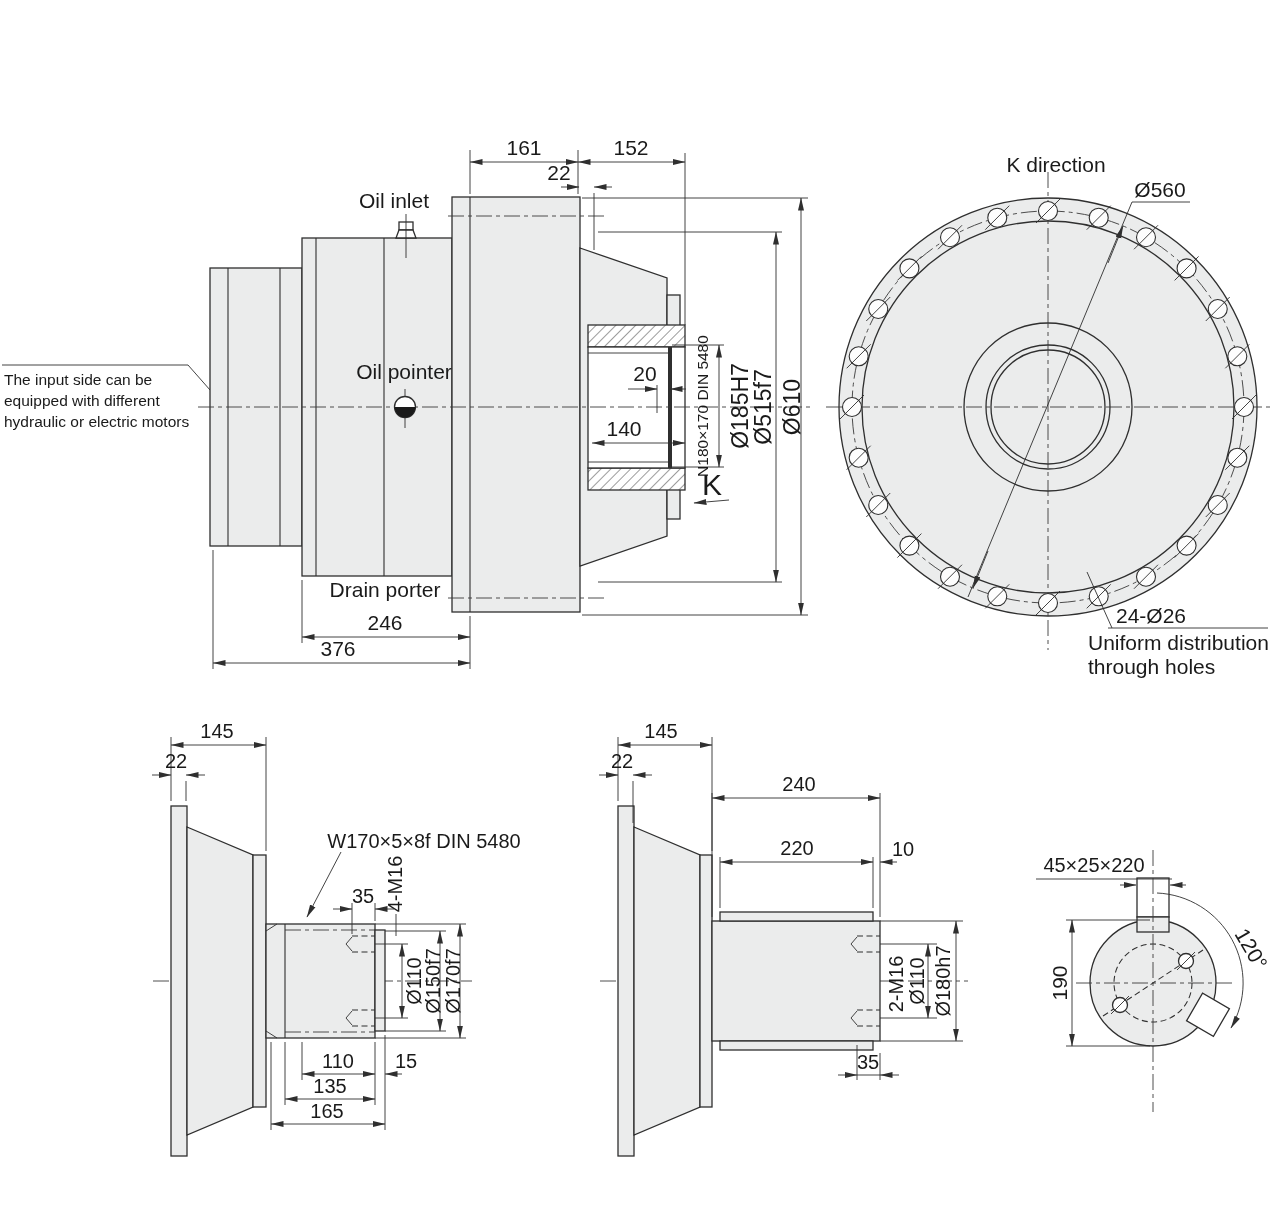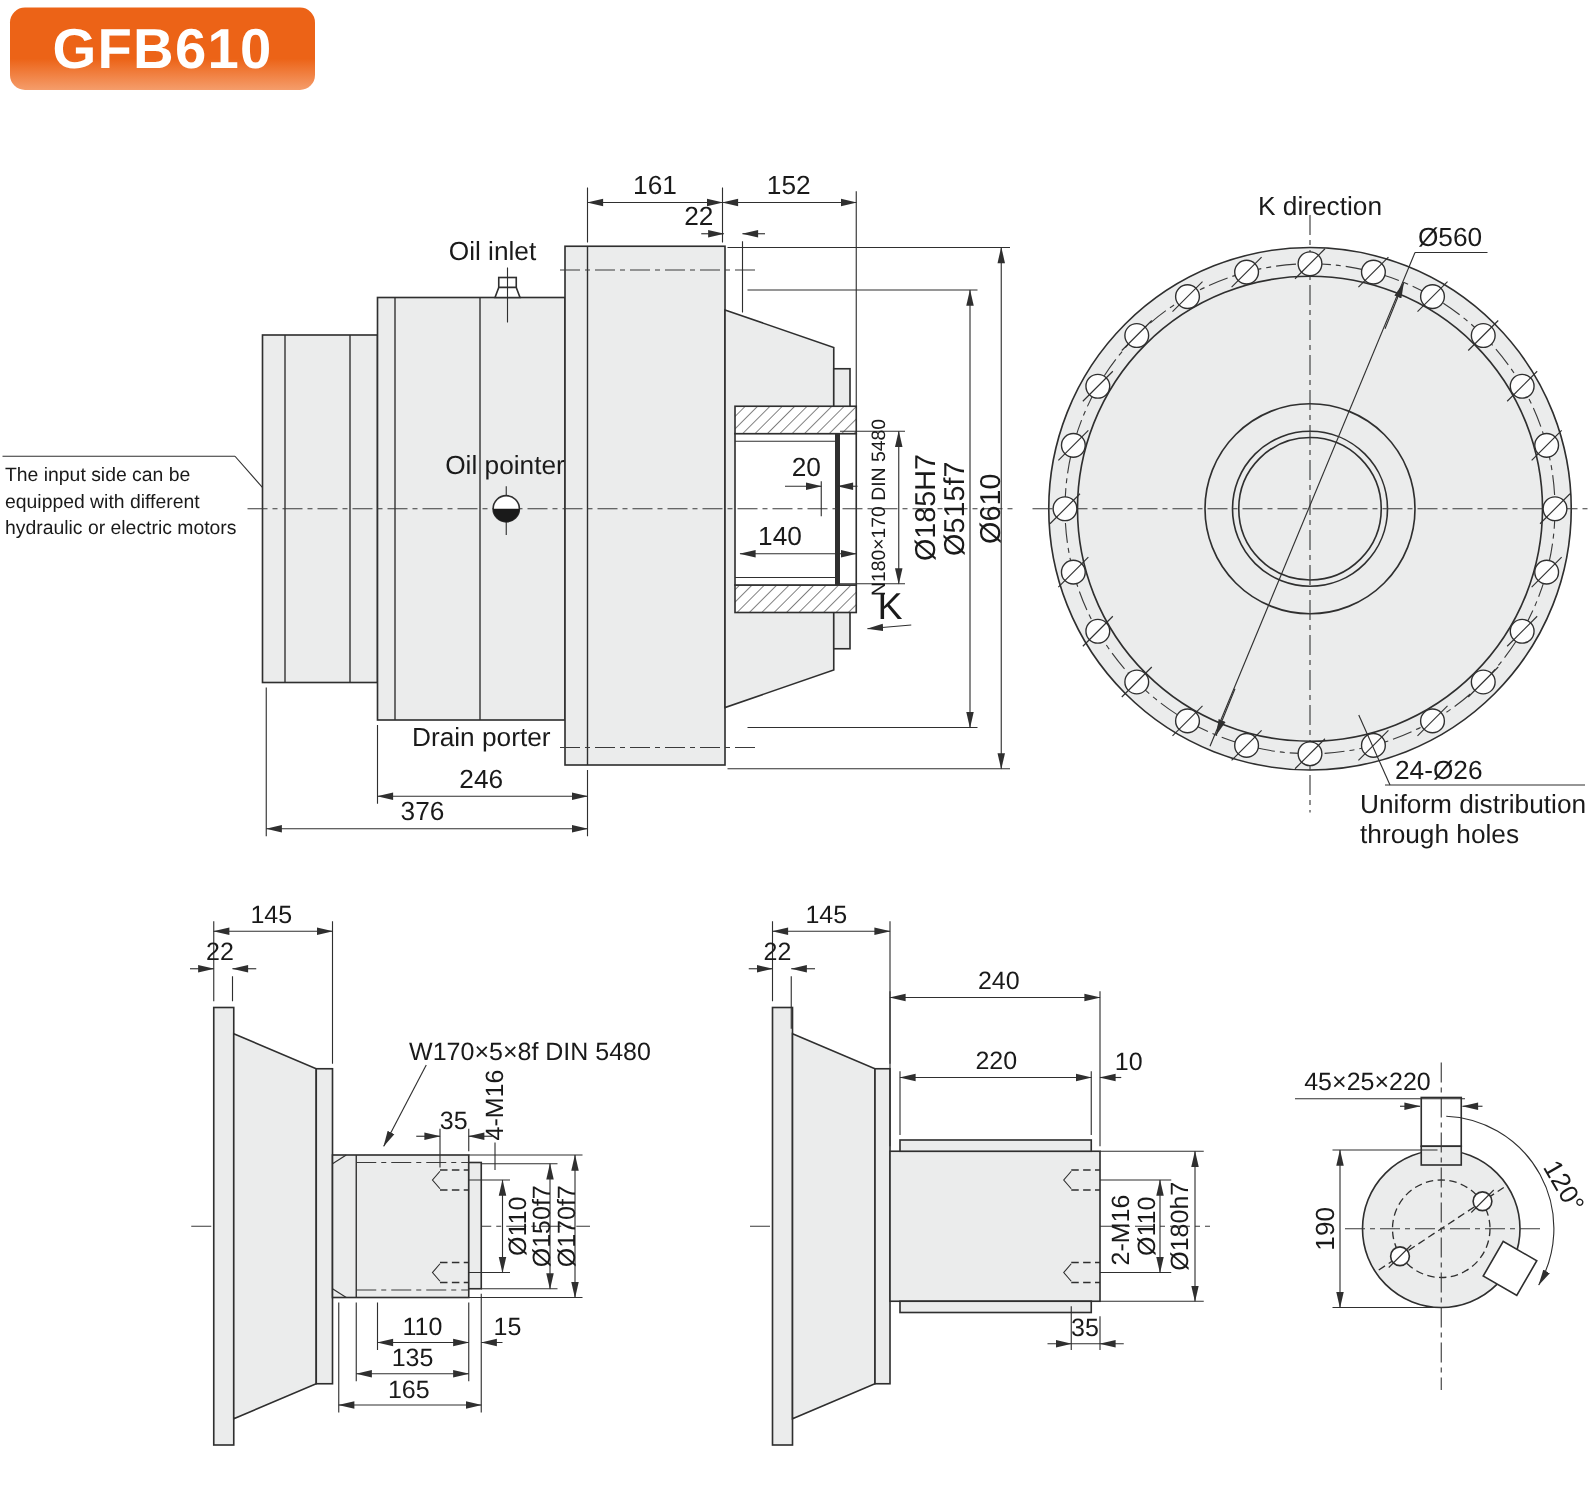--- a/index.html
+++ b/index.html
@@ -22,23 +22,20 @@
   .s  { stroke:#2f2f2f; stroke-width:1.3; fill:none; }
   .sv { stroke:#2f2f2f; stroke-width:1.1; fill:none; }
   .d  { stroke:#2f2f2f; stroke-width:0.9; fill:none; }
   .cl { stroke:#3a3a3a; stroke-width:0.9; fill:none; stroke-dasharray:16 4 4 4; }
   .hd { stroke:#2f2f2f; stroke-width:1.05; fill:none; stroke-dasharray:6 3.5; }
 </style>
 </head>
 <body>
 
 <div id="stage">
-  <div id="logo">
-    <span>GFB610</span>
-  </div>
 
   <svg width="1271" height="1206" viewBox="0 0 1271 1206">
     <defs>
       <marker id="aE" markerUnits="userSpaceOnUse" markerWidth="14" markerHeight="8" refX="12.5" refY="3.5" orient="auto">
         <path d="M0,0.5 L13,3.5 L0,6.5 Z" fill="#2f2f2f"></path>
       </marker>
       <marker id="aS" markerUnits="userSpaceOnUse" markerWidth="14" markerHeight="8" refX="0.5" refY="3.5" orient="auto">
         <path d="M13,0.5 L0,3.5 L13,6.5 Z" fill="#2f2f2f"></path>
       </marker>
       <pattern id="hp" width="7" height="7" patternUnits="userSpaceOnUse" patternTransform="rotate(45)">

